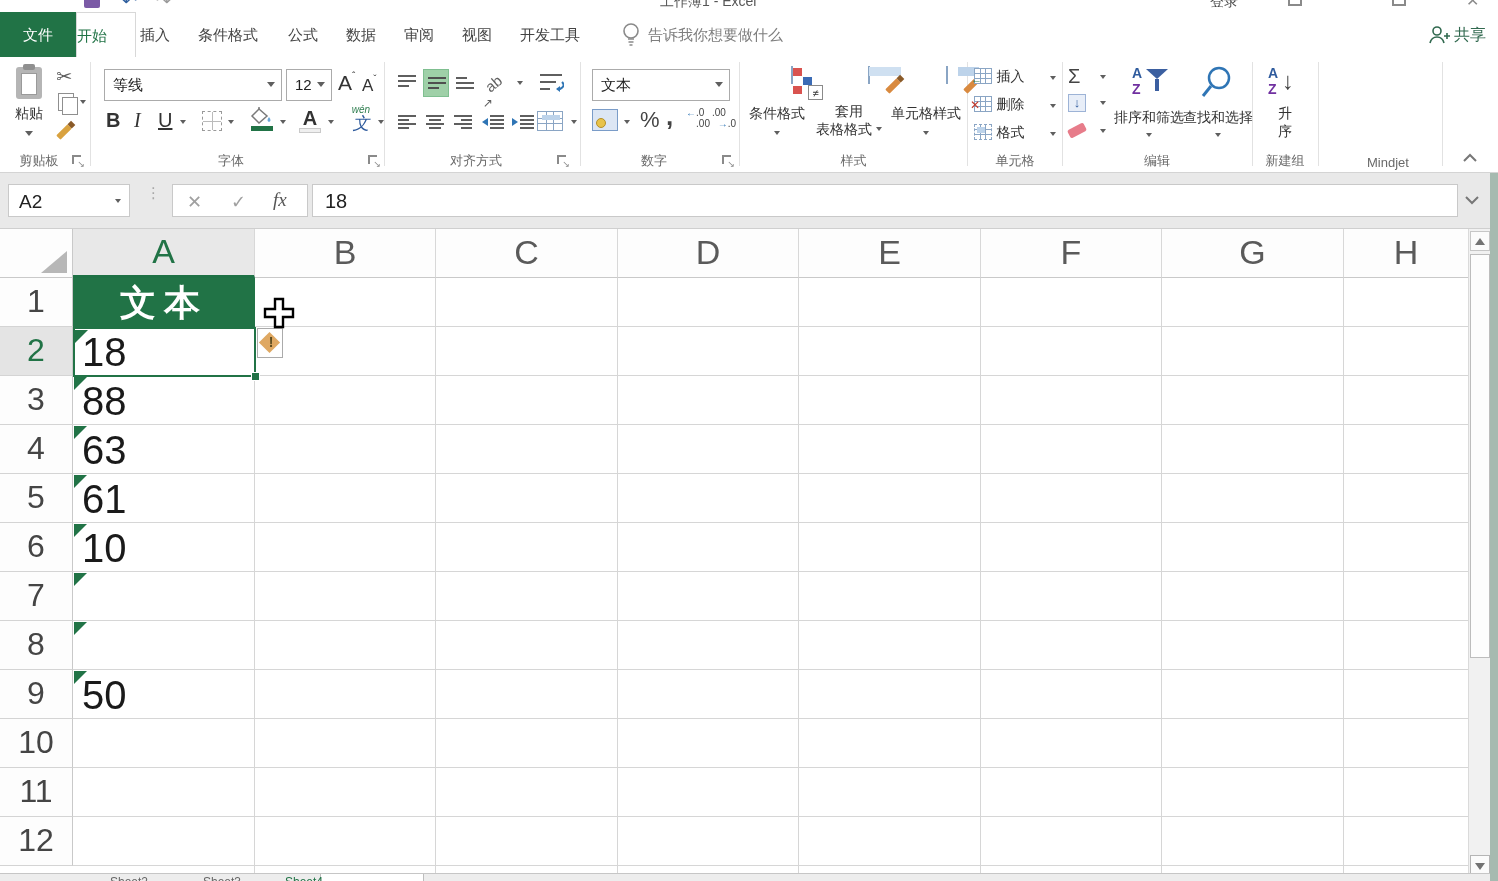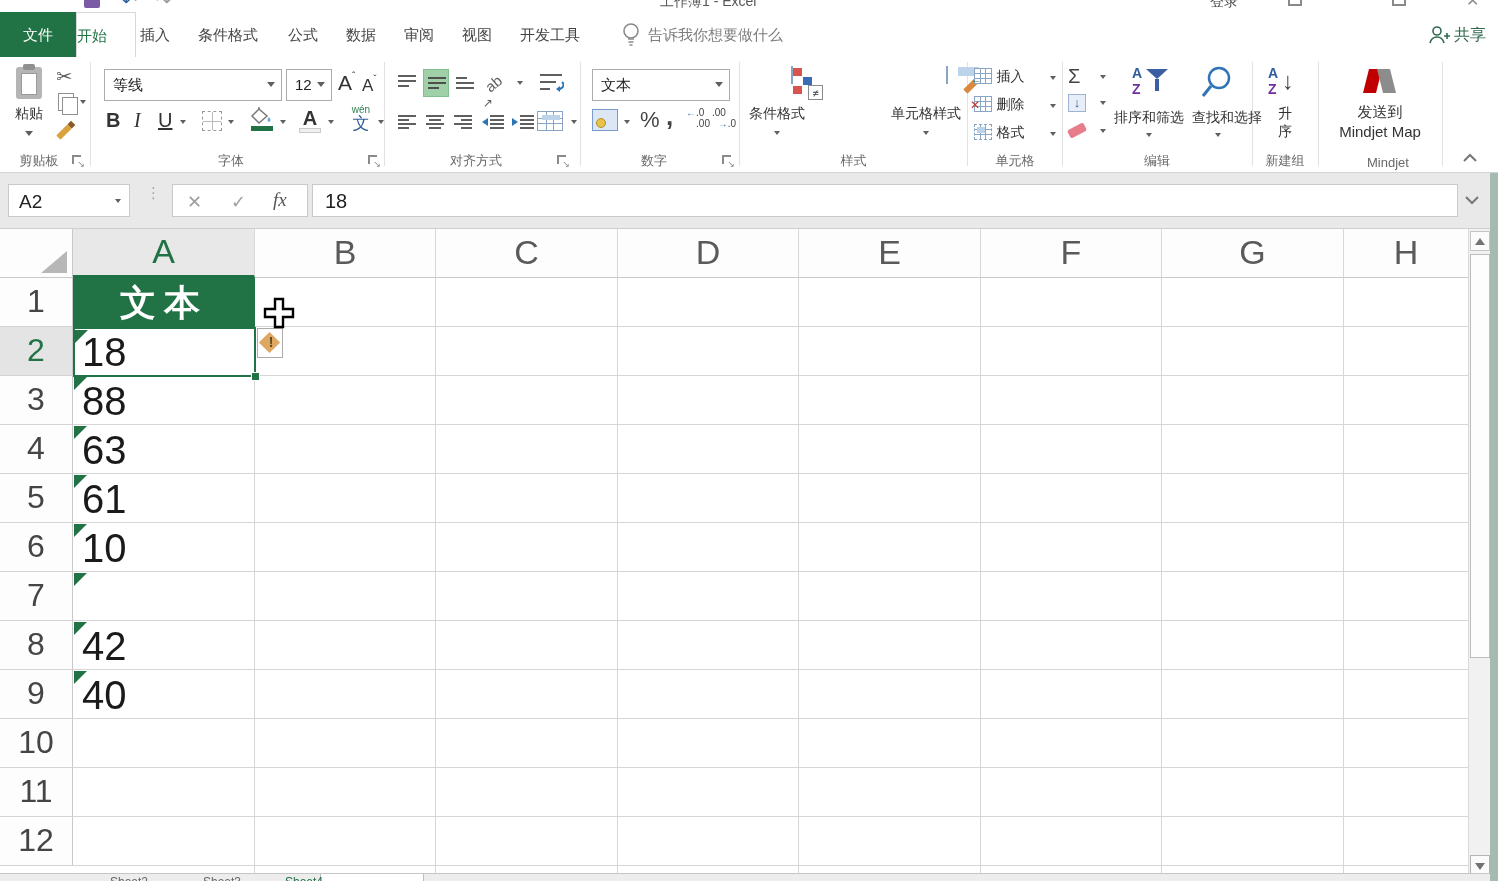--- a/index.html
+++ b/index.html
@@ -139,21 +139,21 @@
             <path d="M19 10 q3 4 0 5 q-3 -1 0 -5" fill="#6aa7d8"></path>
           </svg>
         <div class="abs" style="left:1px;top:19px;width:22px;height:5px;background:#217346;"></div>
       </div>
       <i class="dd sm" style="position:absolute;left:190px;top:63px;"></i>
       <div class="abs" style="left:208px;top:50px;width:24px;height:28px;text-align:center;">
         <span style="font-size:20px;font-weight:bold;color:#333;">A</span>
         <div class="abs" style="left:1px;top:21px;width:22px;height:5px;background:#efefef;border:1px solid #c9c9c9;"></div>
       </div>
       <i class="dd sm" style="position:absolute;left:238px;top:63px;"></i>
-      <div class="abs" style="left:258px;top:48px;width:26px;height:32px;text-align:center;">
+      <div class="abs" style="left:258px;top:48px;width:26px;height:32px;text-align:center;font-style:italic;">
         <div style="font-size:10px;color:#2e7d4f;line-height:10px;">wén</div>
         <div style="font-size:17px;color:#2f5b9d;line-height:18px;">文</div>
       </div>
       <i class="dd sm" style="position:absolute;left:288px;top:63px;"></i>
       <div class="grp-label" style="left:0;width:282px;">字体</div>
       <div class="lau" style="left:278px;bottom:6px;"></div>
     </div>
 
     <div class="abs" style="left:385px;top:0;width:195px;height:116px;">
       <div class="abs" style="left:10px;top:14px;width:24px;height:24px;padding:3px;">
@@ -237,20 +237,28 @@
       <div class="bigbtn" style="left:6px;top:8px;width:62px;height:90px;">
         <span class="minigrid abs" style="left:15px;top:2px;width:32px;height:30px;">
           <span class="abs" style="left:1px;top:1px;width:9px;height:8px;background:#d9534f;"></span>
           <span class="abs" style="left:11px;top:10px;width:9px;height:8px;background:#3b6bb5;"></span>
           <span class="abs" style="left:1px;top:19px;width:9px;height:8px;background:#d9534f;"></span>
           <span class="abs" style="left:16px;top:18px;width:15px;height:15px;background:#fff;border:1px solid #8a8a8a;font-size:11px;line-height:14px;text-align:center;color:#333;">≠</span>
         </span>
         <div style="position:absolute;left:-6px;top:40px;width:74px;font-size:14px;">条件格式</div>
         <i class="dd sm" style="position:absolute;left:28px;top:66px;"></i>
       </div>
+      <div class="bigbtn" style="left:72px;top:8px;width:74px;height:90px;">
+        <span class="minigrid abs" style="left:20px;top:2px;width:34px;height:30px;">
+          <span class="abs" style="left:0;top:0;width:32px;height:9px;background:#cfe0f1;"></span>
+          <span class="brush" style="left:16px;top:16px;"></span>
+        </span>
+        <div style="position:absolute;left:0;top:38px;width:74px;font-size:14px;">套用</div>
+        <div style="position:absolute;left:0;top:56px;width:74px;font-size:14px;"><span>表格格式</span> <i class="dd sm"></i></div>
+      </div>
       <div class="bigbtn" style="left:148px;top:8px;width:76px;height:90px;">
         <span class="minigrid abs" style="left:21px;top:2px;width:34px;height:30px;">
           <span class="abs" style="left:11px;top:0;width:21px;height:9px;background:#bdd3ea;"></span>
           <span class="brush" style="left:16px;top:16px;"></span>
         </span>
         <div style="position:absolute;left:0;top:40px;width:76px;font-size:14px;">单元格样式</div>
         <i class="dd sm" style="position:absolute;left:35px;top:66px;"></i>
       </div>
       <div class="grp-label" style="left:0;width:227px;font-family:Liberation Mono, monospace;">样式</div>
     </div>
@@ -290,21 +298,21 @@
       <div class="bigbtn" style="left:48px;top:8px;width:78px;height:90px;">
         <span class="abs" style="left:22px;top:0;width:36px;height:34px;">
           <span style="position:absolute;left:0;top:0;color:#2f5b9d;font-weight:bold;font-size:14px;">A</span>
           <span style="position:absolute;left:0;top:16px;color:#7030a0;font-weight:bold;font-size:14px;">Z</span>
           <span style="position:absolute;left:14px;top:4px;width:0;height:0;border-left:11px solid transparent;border-right:11px solid transparent;border-top:10px solid #3b5fa0;"></span>
           <span style="position:absolute;left:23px;top:14px;width:4px;height:12px;background:#3b5fa0;"></span>
         </span>
         <div style="position:absolute;left:-8px;top:44px;width:94px;font-size:14px;">排序和筛选</div>
         <i class="dd sm" style="position:absolute;left:36px;top:68px;"></i>
       </div>
-      <div class="bigbtn" style="left:124px;top:8px;width:64px;height:90px;text-align:right;">
+      <div class="bigbtn" style="left:124px;top:8px;width:64px;height:90px;">
         <span class="abs" style="left:14px;top:0;">
           <svg width="34" height="34" viewBox="0 0 34 34">
               <circle cx="19" cy="13" r="10" fill="none" stroke="#2f75b5" stroke-width="2.5"></circle>
               <path d="M11 21 L3 31" stroke="#2f75b5" stroke-width="3"></path>
             </svg>
         </span>
         <div style="position:absolute;left:-12px;top:44px;width:88px;font-size:14px;">查找和选择</div>
         <i class="dd sm" style="position:absolute;left:29px;top:68px;"></i>
       </div>
       <div class="grp-label" style="left:0;width:190px;">编辑</div>
@@ -317,28 +325,20 @@
           <span style="position:absolute;left:0;top:16px;color:#7030a0;font-weight:bold;font-size:14px;">Z</span>
           <span style="position:absolute;left:14px;top:2px;font-size:24px;color:#444;">↓</span>
         </span>
         <div style="position:absolute;left:0;top:40px;width:58px;font-size:14px;">升</div>
         <div style="position:absolute;left:0;top:58px;width:58px;font-size:14px;">序</div>
       </div>
       <div class="grp-label" style="left:0;width:66px;">新建组</div>
     </div>
 
     <div class="abs" style="left:1318px;top:0;width:124px;height:116px;">
-      <div class="bigbtn" style="left:4px;top:8px;width:116px;height:90px;">
-        <span class="abs" style="left:42px;top:2px;width:32px;height:28px;">
-          <span class="abs" style="left:2px;top:2px;width:13px;height:24px;background:#c00000;transform:skewX(-14deg);"></span>
-          <span class="abs" style="left:16px;top:2px;width:13px;height:24px;background:#8c8c8c;transform:skewX(14deg);"></span>
-        </span>
-        <div style="position:absolute;left:0;top:38px;width:116px;font-size:15px;">发送到</div>
-        <div style="position:absolute;left:0;top:58px;width:116px;font-size:15px;">Mindjet Map</div>
-      </div>
       <div class="grp-label" style="left:8px;width:124px;">Mindjet</div>
     </div>
 
     <div class="abs" style="left:1462px;top:92px;width:20px;height:16px;">
       <svg width="16" height="10">
           <path d="M2 8 L8 2 L14 8" fill="none" stroke="#777" stroke-width="2"></path>
         </svg>
     </div>
   </div>
 
@@ -399,22 +399,21 @@
     <span class="abs" style="left:1270px;top:0;width:1px;height:595px;background:#d6d6d6;"></span>
   </div>
 
   <div class="abs" style="left:73px;top:278px;width:182px;height:49px;background:#217346;color:#fff;font-size:36px;font-weight:bold;text-align:center;line-height:49px;letter-spacing:8px;">文本</div>
 
   <div class="cellval" style="top:327px;">18</div>
   <div class="cellval" style="top:376px;">88</div>
   <div class="cellval" style="top:425px;">63</div>
   <div class="cellval" style="top:474px;">61</div>
   <div class="cellval" style="top:523px;">10</div>
-  <div class="cellval" style="top:621px;">42</div>
-  <div class="cellval" style="top:670px;">40</div>
+  <div class="cellval" style="top:670px;">50</div>
 
   <span class="tri" style="left:75px;top:330px;"></span>
   <span class="tri" style="left:74px;top:377px;"></span>
   <span class="tri" style="left:74px;top:426px;"></span>
   <span class="tri" style="left:74px;top:475px;"></span>
   <span class="tri" style="left:74px;top:524px;"></span>
   <span class="tri" style="left:74px;top:573px;"></span>
   <span class="tri" style="left:74px;top:622px;"></span>
   <span class="tri" style="left:74px;top:671px;"></span>
 

